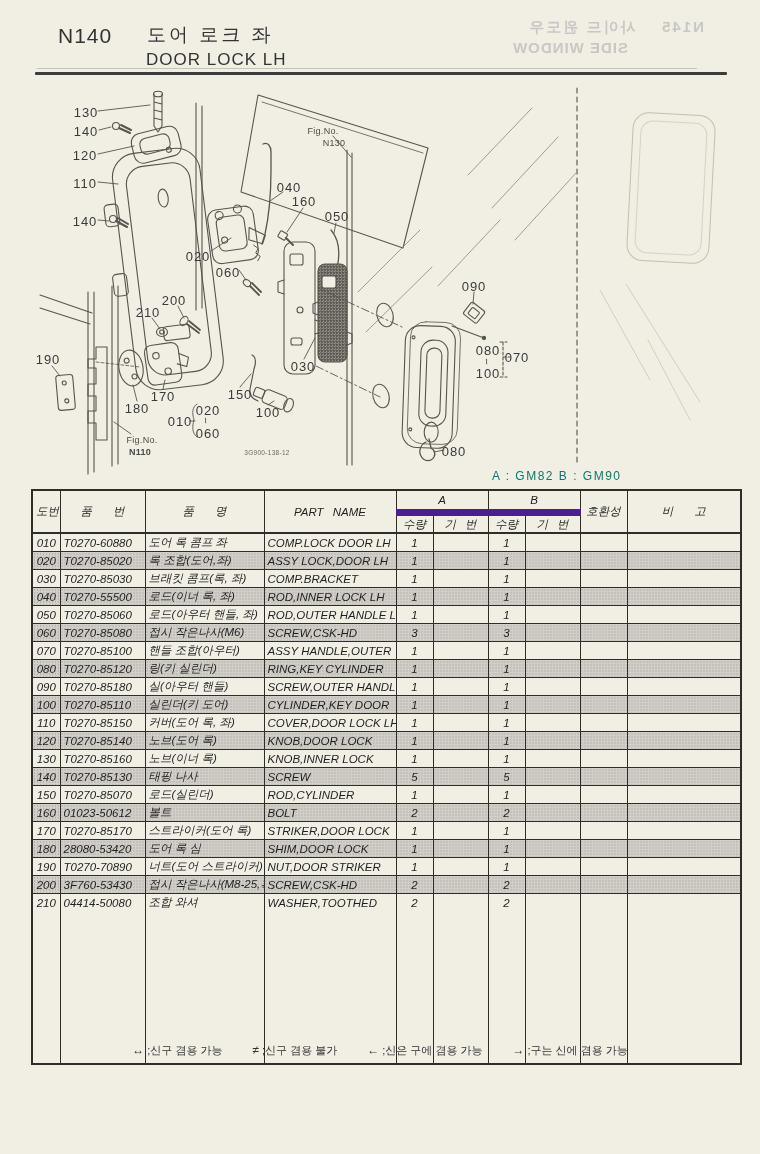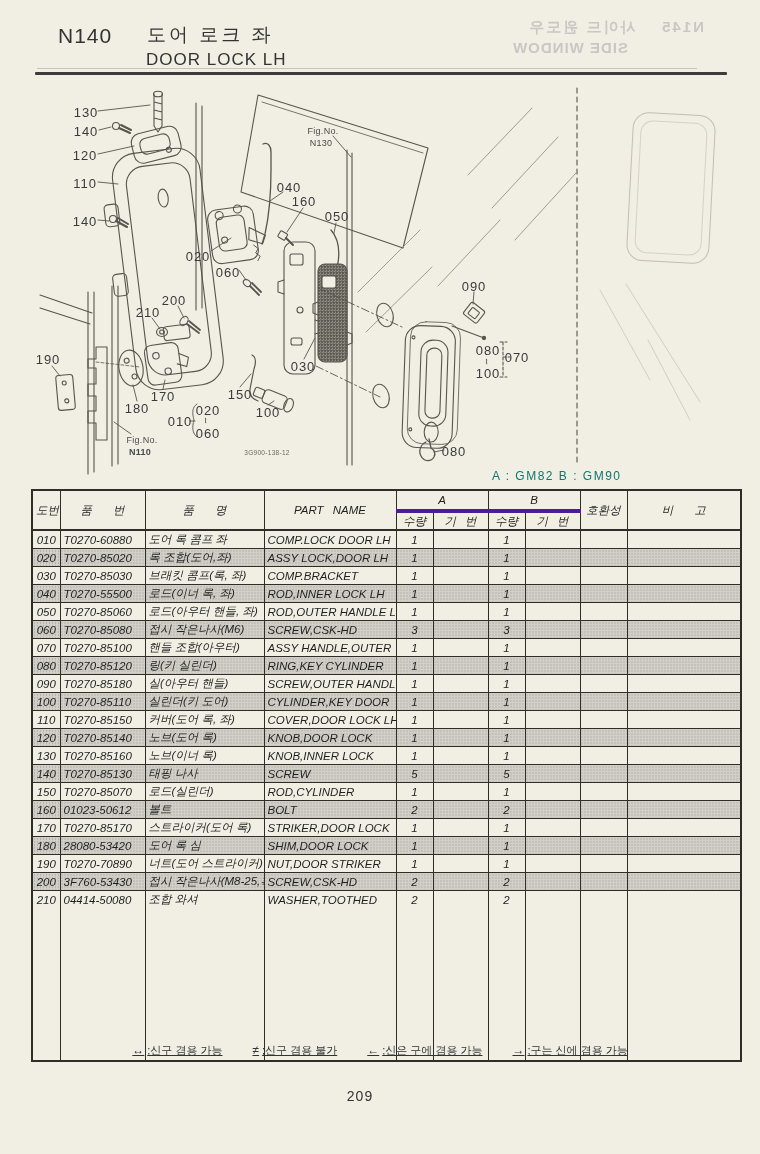--- a/index.html
+++ b/index.html
@@ -42,37 +42,37 @@
   }
   table.parts{border:2px solid #2e2d2a;font-style:italic;}
   table.parts td,table.parts th{
     border-left:1px solid #2e2d2a;border-right:1px solid #2e2d2a;
     border-top:1px solid #2e2d2a;
     padding:0 3px;height:17px;overflow:hidden;white-space:nowrap;
     font-weight:normal;
   }
   thead th{text-align:center;font-size:11.5px;}
   thead tr.h1 th{height:18px;}
-  thead tr.h2 th{height:16px;border-top:4px solid #4c1d95;}
+  thead tr.h2 th{height:16px;border-top:7px solid #4c1d95;}
   thead tr.h2{border-bottom:2px solid #2e2d2a;}
   th.wsp{word-spacing:18px;}
   th.wsp2{word-spacing:6px;}
   td.c{text-align:center;}
   td.l{text-align:left;}
   tr.shaded td{
     background-color:#d2cfc8;
     background-image:radial-gradient(rgba(110,108,100,.55) .7px,transparent .9px);
     background-size:3px 3px;
   }
   tr.filler td{border-top:none;height:152px;}
   
   .legend{
     position:absolute;left:0;top:1043px;width:760px;
     display:flex;justify-content:center;gap:30px;
-    font-size:11px;color:#333;white-space:nowrap;text-decoration:underline;
+    font-size:11px;color:#333;white-space:nowrap;
   }
   .legend .sym{margin-right:3px;font-size:12px;}
   .page-num{position:absolute;left:0;top:1088px;width:720px;text-align:center;font-size:14px;color:#333;letter-spacing:1px;}
 </style>
 </head>
 <body>
 
 <div class="page">
 
   <div class="hdr-code">N140</div>
@@ -302,21 +302,21 @@
         <div class="callout" style="left: 163px; top: 316px;">170</div>
         <div class="callout" style="left: 137px; top: 328px;">180</div>
         <div class="callout" style="left: 180px; top: 341px;">010</div>
         <div class="callout" style="left: 208px; top: 330px;">020</div>
         <div class="callout rot" style="left: 206px; top: 341px;">~</div>
         <div class="callout" style="left: 208px; top: 353px;">060</div>
         <div class="callout" style="left: 240px; top: 314px;">150</div>
         <div class="callout" style="left: 268px; top: 332px;">100</div>
         <div class="callout" style="left: 303px; top: 286px;">030</div>
         <div class="note" style="left: 323px; top: 51px;">Fig.No.</div>
-        <div class="note" style="left: 309px; top: 63px; padding-left: 24px;">N130</div>
+        <div class="note" style="left: 322px; top: 63px; padding-left: 24px;">N130</div>
         <div class="note" style="left: 142px; top: 360px;">Fig.No.</div>
         <div class="note" style="left: 140px; top: 372px; font-weight: bold;">N110</div>
         <div class="note tiny" style="left: 267px; top: 372px;">3G900-138-12</div>
       </div>
   </div>
 
   <div class="variant-note">A : GM82   B : GM90</div>
 
   <table class="parts">
     <colgroup>
@@ -617,15 +617,14 @@
       </tbody>
   </table>
 
   <div class="legend">
     <span class="legend-item"><span class="sym">↔</span><span>;신구 겸용 가능</span></span>
     <span class="legend-item"><span class="sym">≠</span><span>;신구 겸용 불가</span></span>
     <span class="legend-item"><span class="sym">←</span><span>;신은 구에 겸용 가능</span></span>
     <span class="legend-item"><span class="sym">→</span><span>;구는 신에 겸용 가능</span></span>
   </div>
 
-  <div class="page-num">209</div>
 
 </div>
 
 </body></html>

